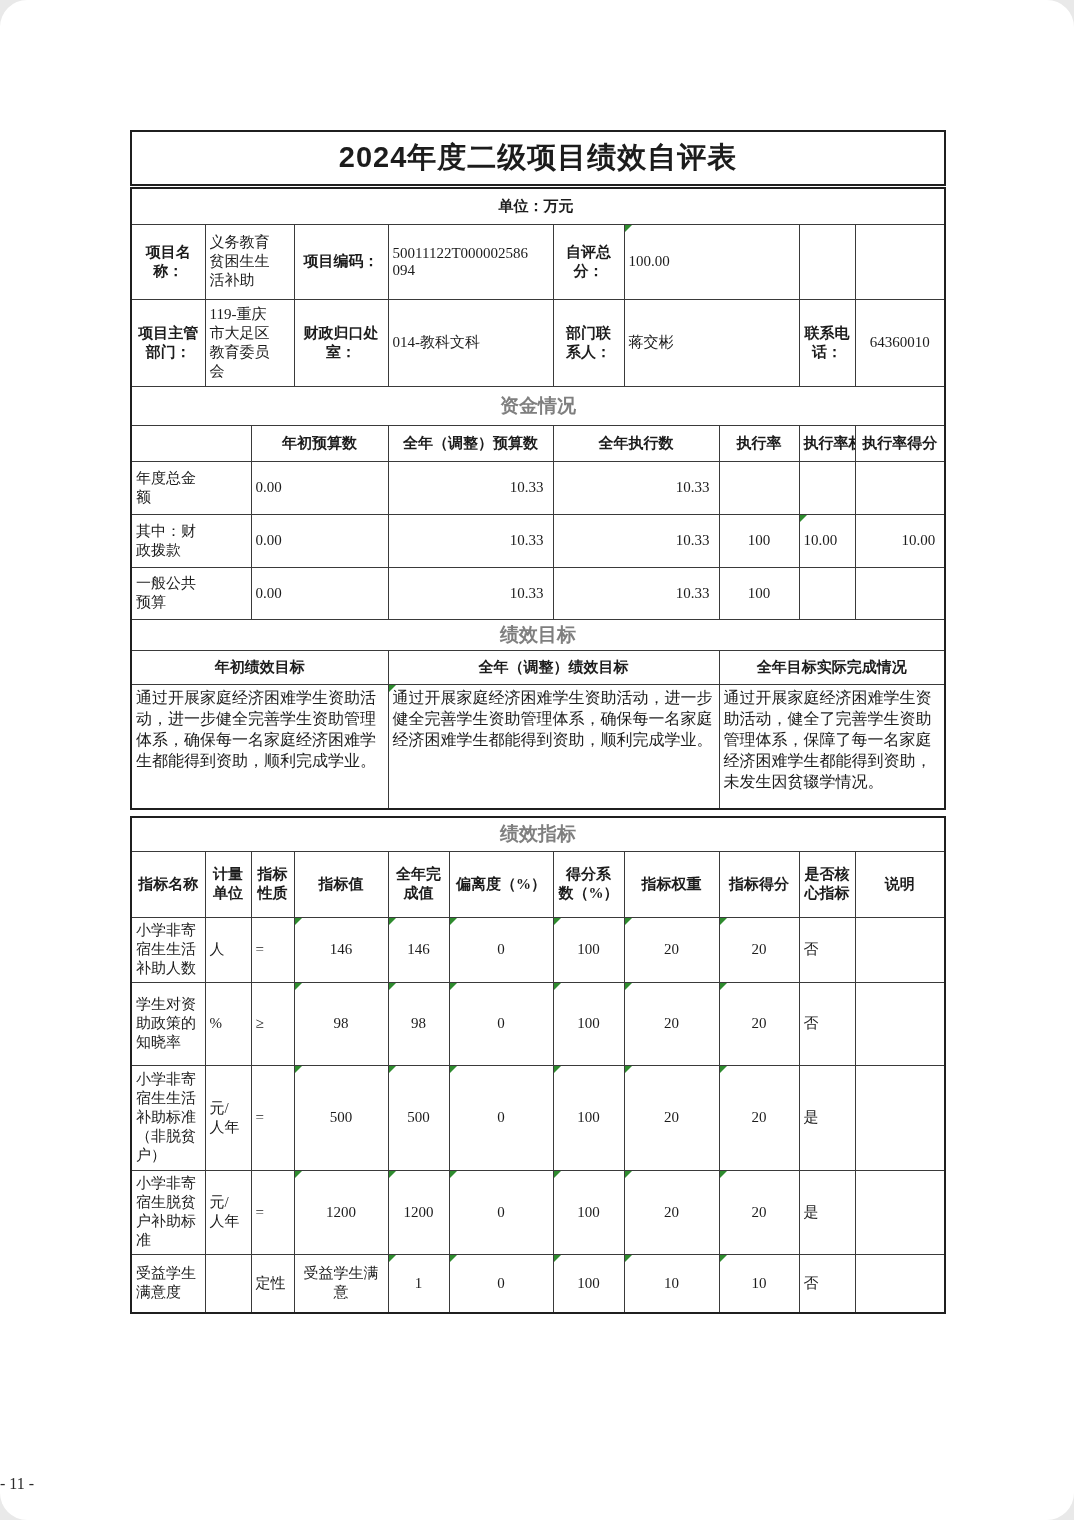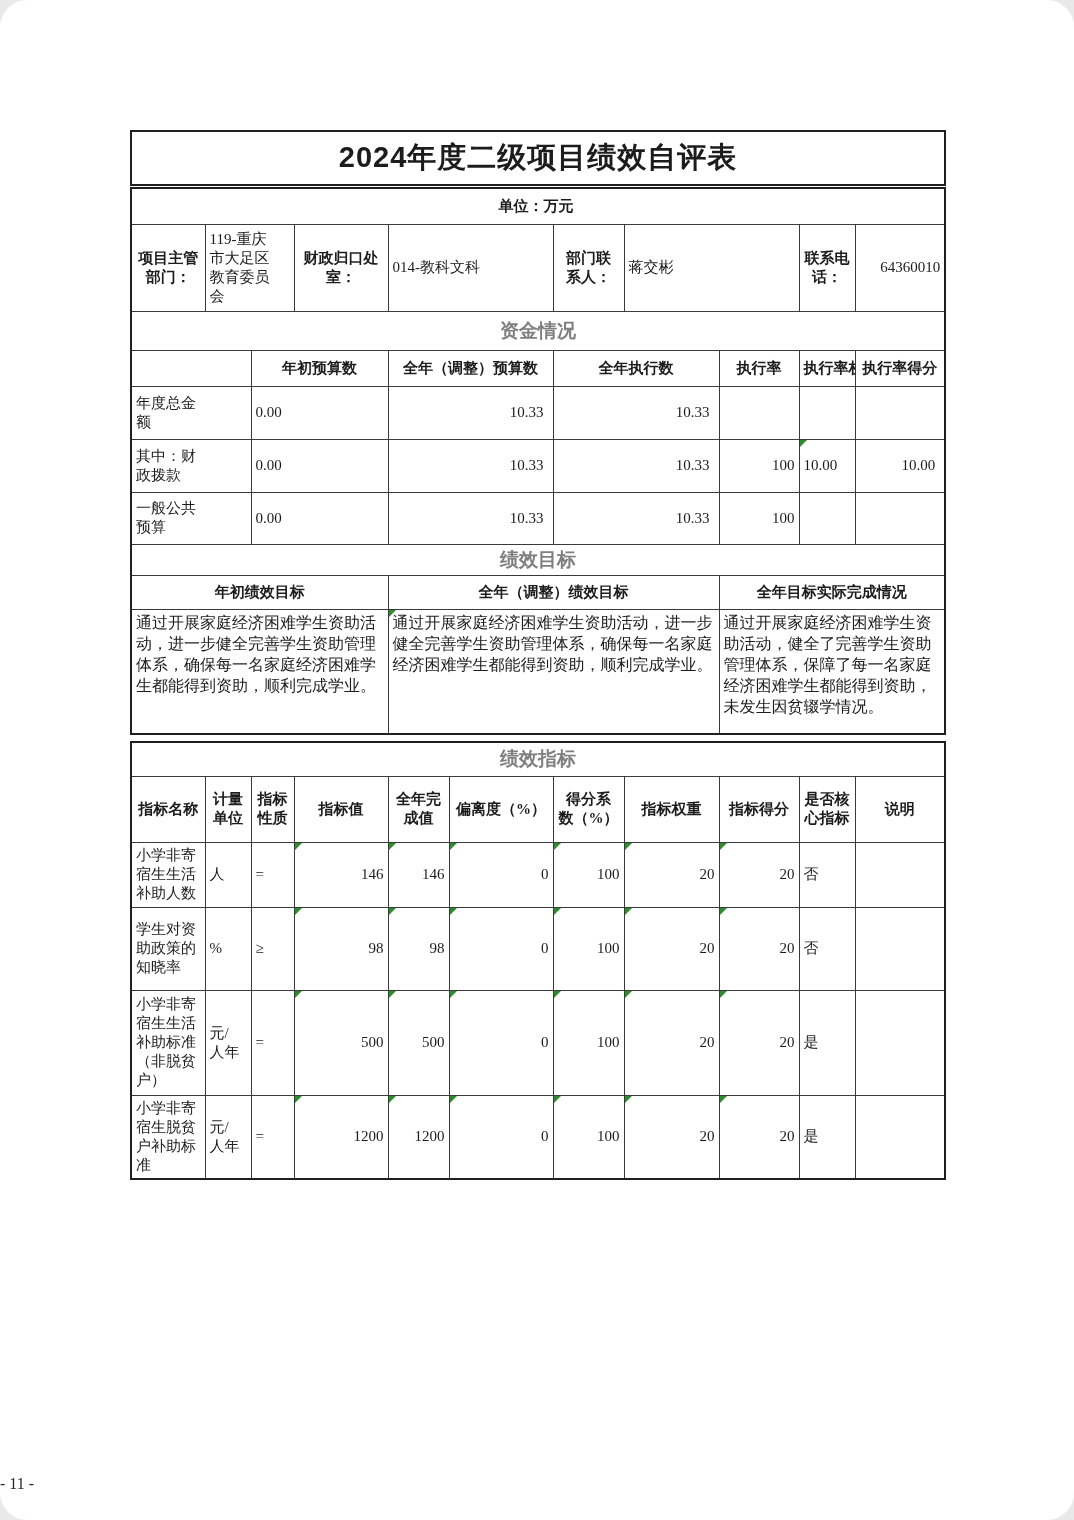--- a/index.html
+++ b/index.html
@@ -39,21 +39,21 @@
 
   .banner td {
     font-family: "Liberation Sans", "DejaVu Sans", sans-serif;
     font-weight: bold; font-size: 19px; text-align: center;
     color: #7f7f7f;
   }
 
   .lbl { font-weight: bold; text-align: center; }
   .hdr { font-weight: bold; text-align: center; }
   .left { text-align: left; }
-  .num { text-align: right; padding-right: 4px; }
+  .num { text-align: center; padding-right: 4px; }
   .num-pad { text-align: left; padding-right: 12px; }
   .num-pad8 { text-align: right; padding-right: 9px; }
   .clip { white-space: nowrap; overflow: hidden; text-align: center; font-weight: bold; }
   .goal-text { text-align: left; vertical-align: top; font-size: 16px; line-height: 1.32; word-break: break-all; }
 
   .flag {
     position: absolute; top: 0; left: 0; width: 0; height: 0;
     border-top: 7px solid #2e8b2e; border-right: 7px solid transparent;
     display: block;
   }
@@ -86,20 +86,35 @@
 
       <tbody>
           <tr class="title-row" style="height:55px">
         <td colspan="11">2024年度二级项目绩效自评表</td>
       </tr>
 
       <tr class="unit-row" style="height:38px">
         <td colspan="11">单位：万元</td>
       </tr>
 
+      <tr style="height:75px">
+        <td class="lbl">项目名
+称：</td>
+        <td colspan="2" class="left">义务教育
+贫困生生
+活补助</td>
+        <td class="lbl">项目编码：</td>
+        <td colspan="2" class="left">50011122T000002586
+094</td>
+        <td class="lbl">自评总
+分：</td>
+        <td colspan="2" class="left"><i class="flag"></i><span>100.00</span></td>
+        <td></td>
+        <td></td>
+      </tr>
 
       <tr style="height:87px">
         <td class="lbl">项目主管
 部门：</td>
         <td colspan="2" class="left">119-重庆
 市大足区
 教育委员
 会</td>
         <td class="lbl">财政归口处
 室：</td>
@@ -278,18 +293,33 @@
         <td class="num"><i class="flag"></i><span>1200</span></td>
         <td class="num"><i class="flag"></i><span>1200</span></td>
         <td class="num"><i class="flag"></i><span>0</span></td>
         <td class="num"><i class="flag"></i><span>100</span></td>
         <td class="num"><i class="flag"></i><span>20</span></td>
         <td class="num"><i class="flag"></i><span>20</span></td>
         <td class="left">是</td>
         <td></td>
       </tr>
 
+      <tr style="height:59px">
+        <td class="left">受益学生
+满意度</td>
+        <td class="left"></td>
+        <td class="left">定性</td>
+        <td class="num">受益学生满
+意</td>
+        <td class="num"><i class="flag"></i><span>1</span></td>
+        <td class="num"><i class="flag"></i><span>0</span></td>
+        <td class="num"><i class="flag"></i><span>100</span></td>
+        <td class="num"><i class="flag"></i><span>10</span></td>
+        <td class="num"><i class="flag"></i><span>10</span></td>
+        <td class="left">否</td>
+        <td></td>
+      </tr>
     </tbody>
       </table>
   </div>
 
   <div class="footer">- 11 -</div>
 </div>
 
 </body></html>

